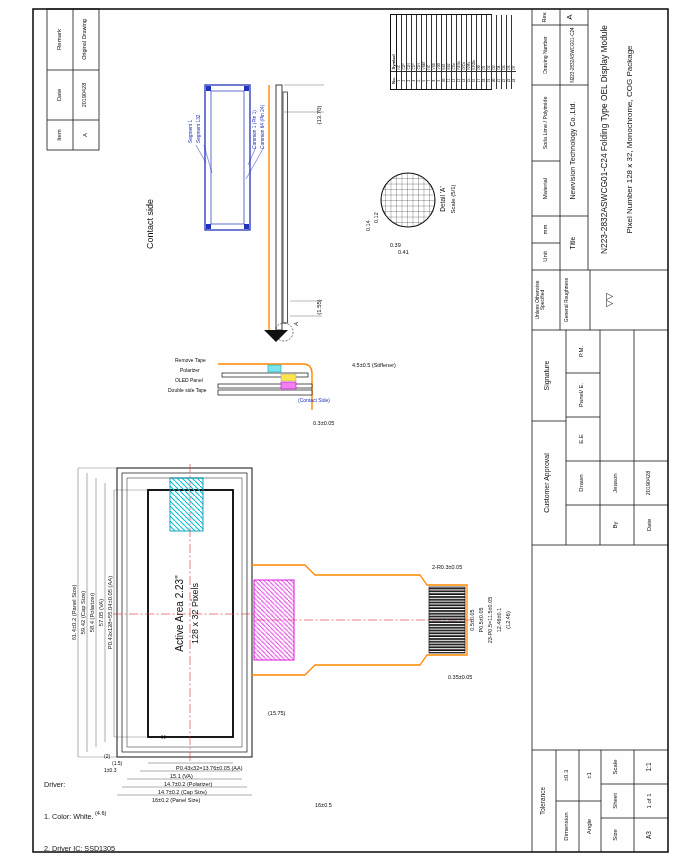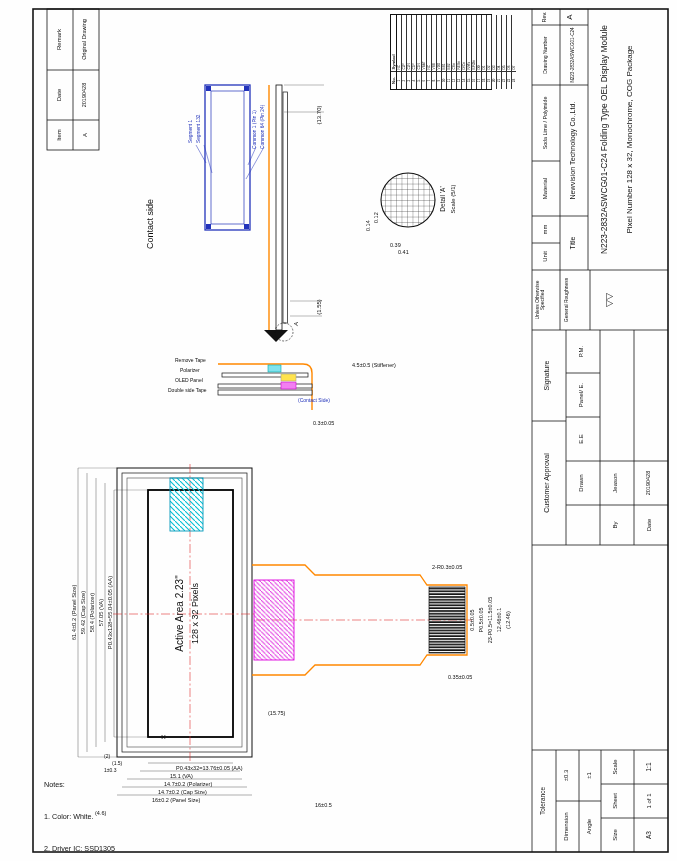--- a/index.html
+++ b/index.html
@@ -361,21 +361,21 @@
     <div class="lbl c" style="left:836px;top:542px;width:16px;font-size:5.5px;">Rev.</div>
     <div class="lbl c" style="left:591px;top:569px;width:54px;font-size:7px;">Title</div>
     <div class="lbl c" style="left:645px;top:569px;width:131px;font-size:7.2px;">Newvision Technology Co.,Ltd.</div>
     <div class="lbl c" style="left:776px;top:571px;width:60px;font-size:4.6px;">N223-2832ASWCG01-C24</div>
     <div class="lbl c" style="left:836px;top:566px;width:16px;font-size:8px;">A</div>
     <div class="lbl c" style="left:591px;top:600px;width:261px;font-size:8.4px;">N223-2832ASWCG01-C24 Folding Type OEL Display Module</div>
     <div class="lbl c" style="left:591px;top:626px;width:261px;font-size:8px;">Pixel Number 128 x 32, Monochrome, COG Package</div>
   </div>
 
   <div class="notes">
-    <div>Notes:</div>
+    <div>Driver:</div>
     <div>1. Color: White.</div>
     <div>2. Driver IC: SSD1305</div>
     
     
     
     
   </div>
 </div>
 
 </body></html>

